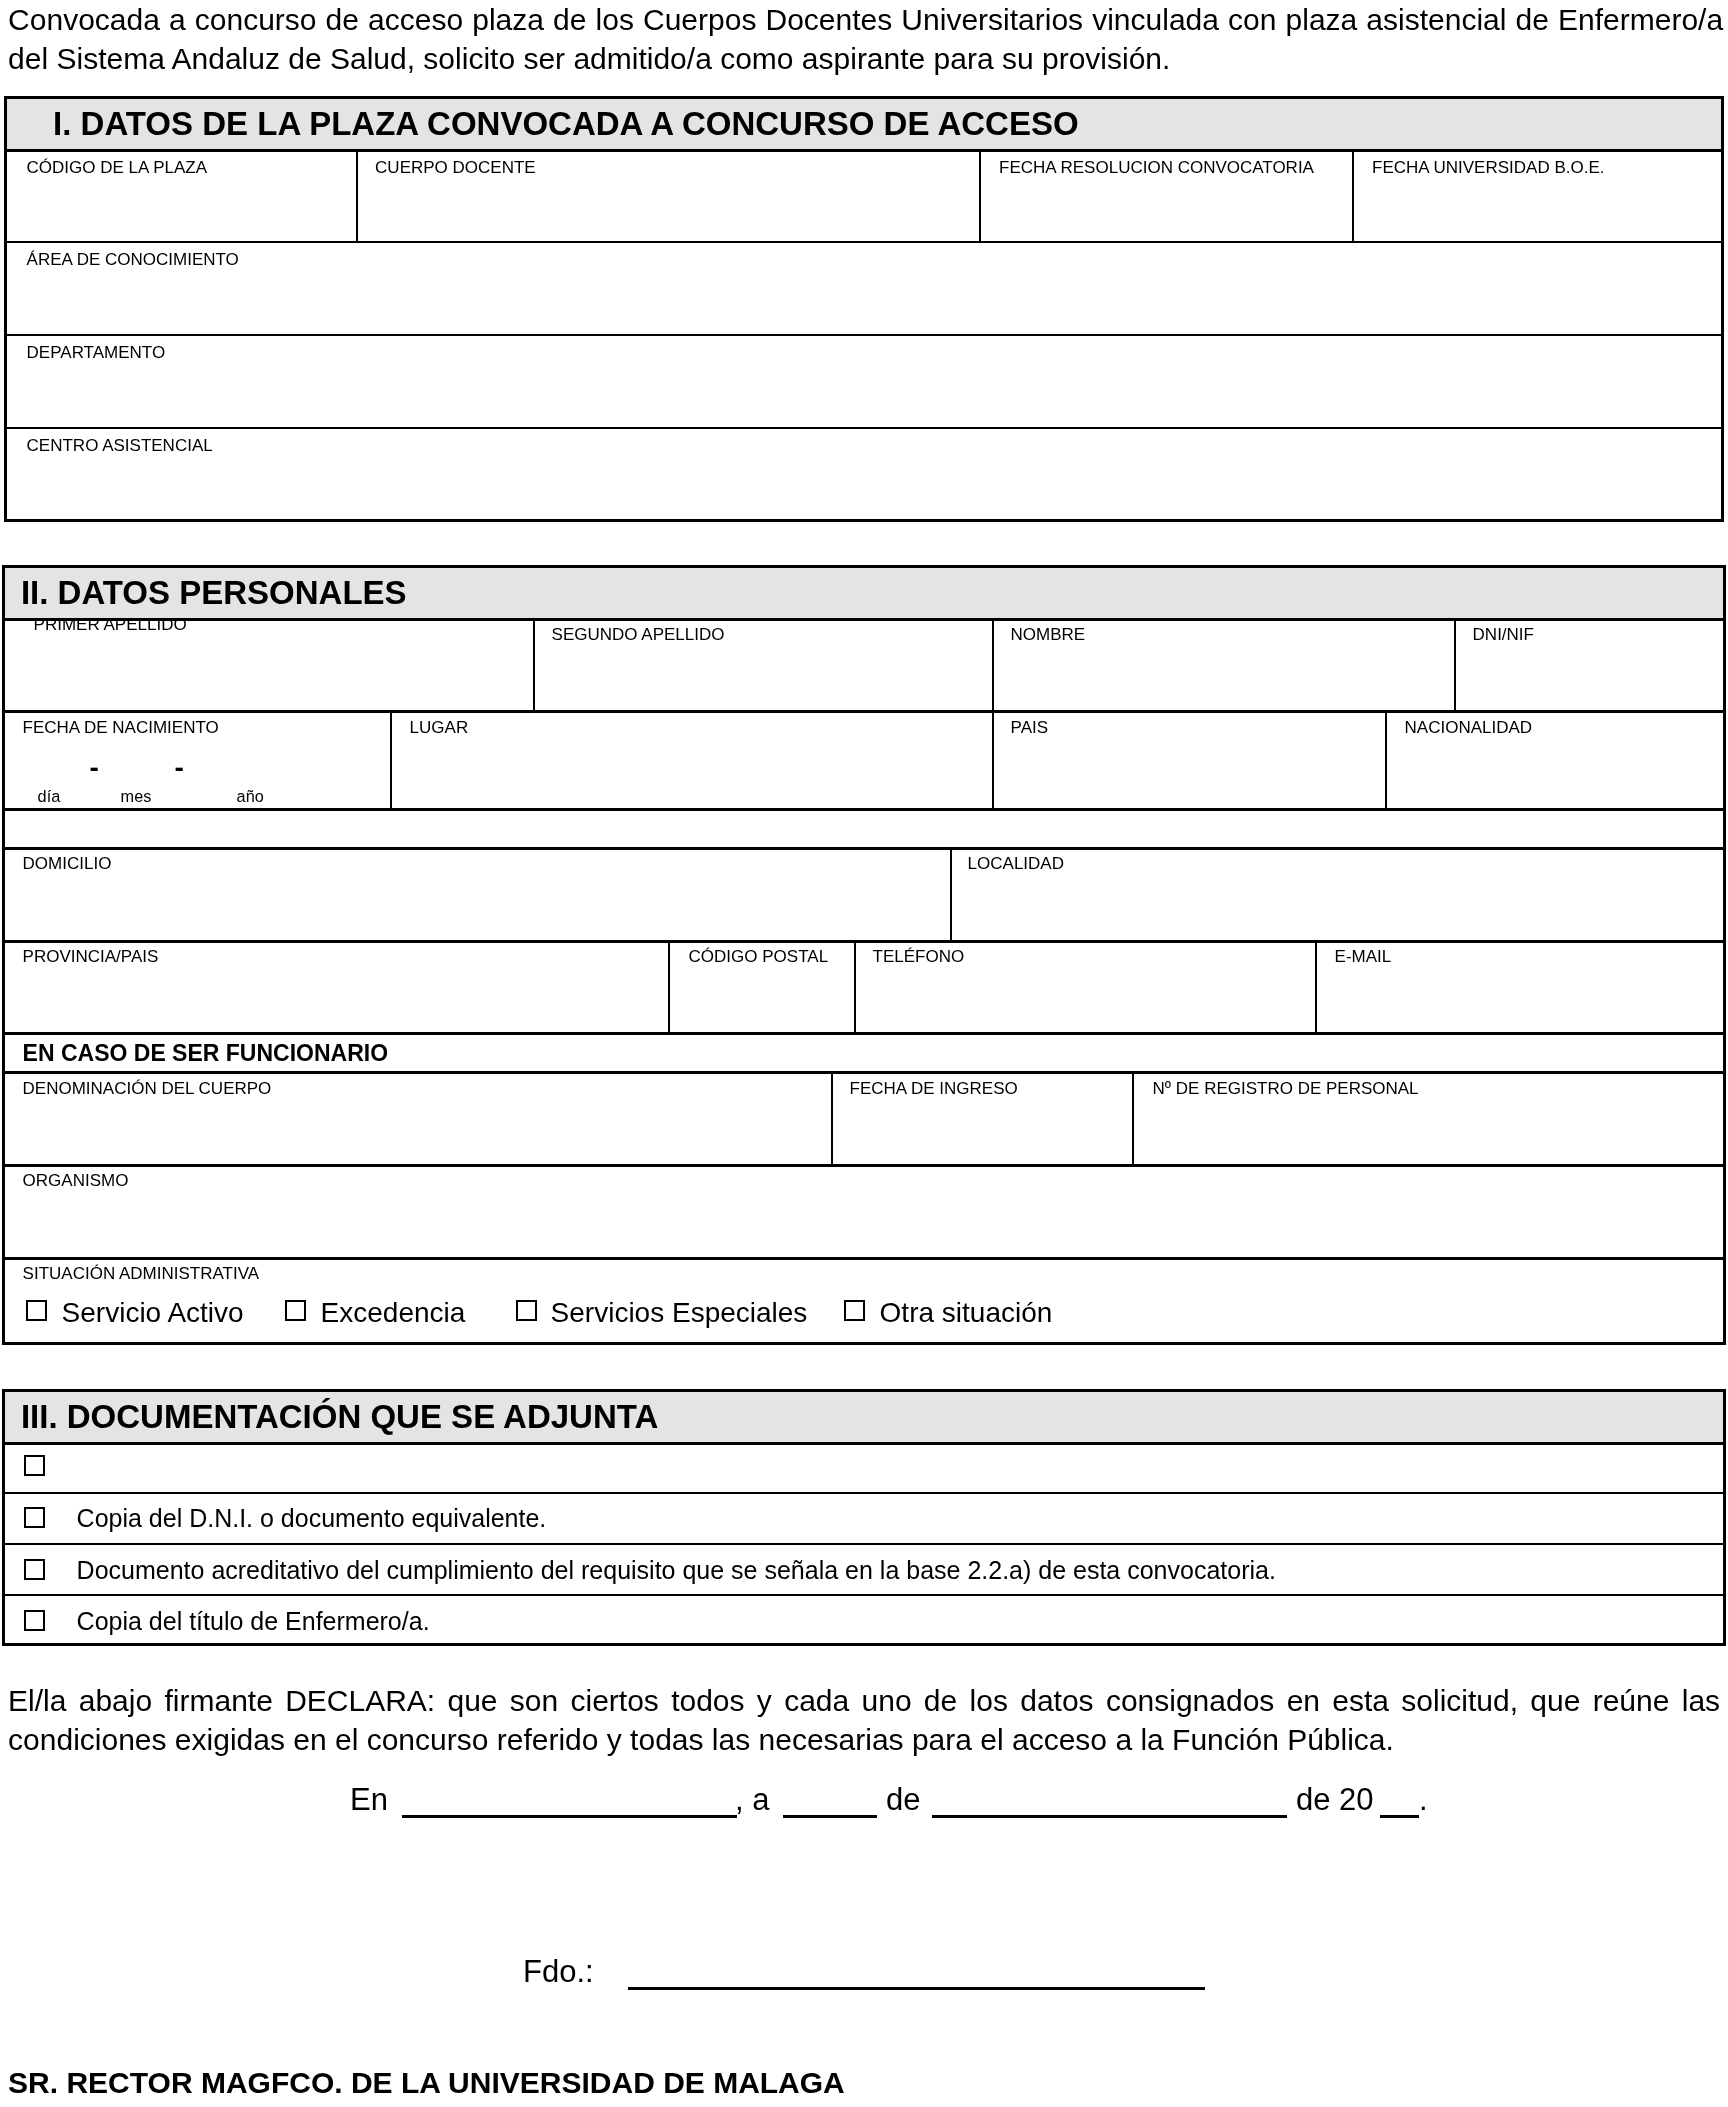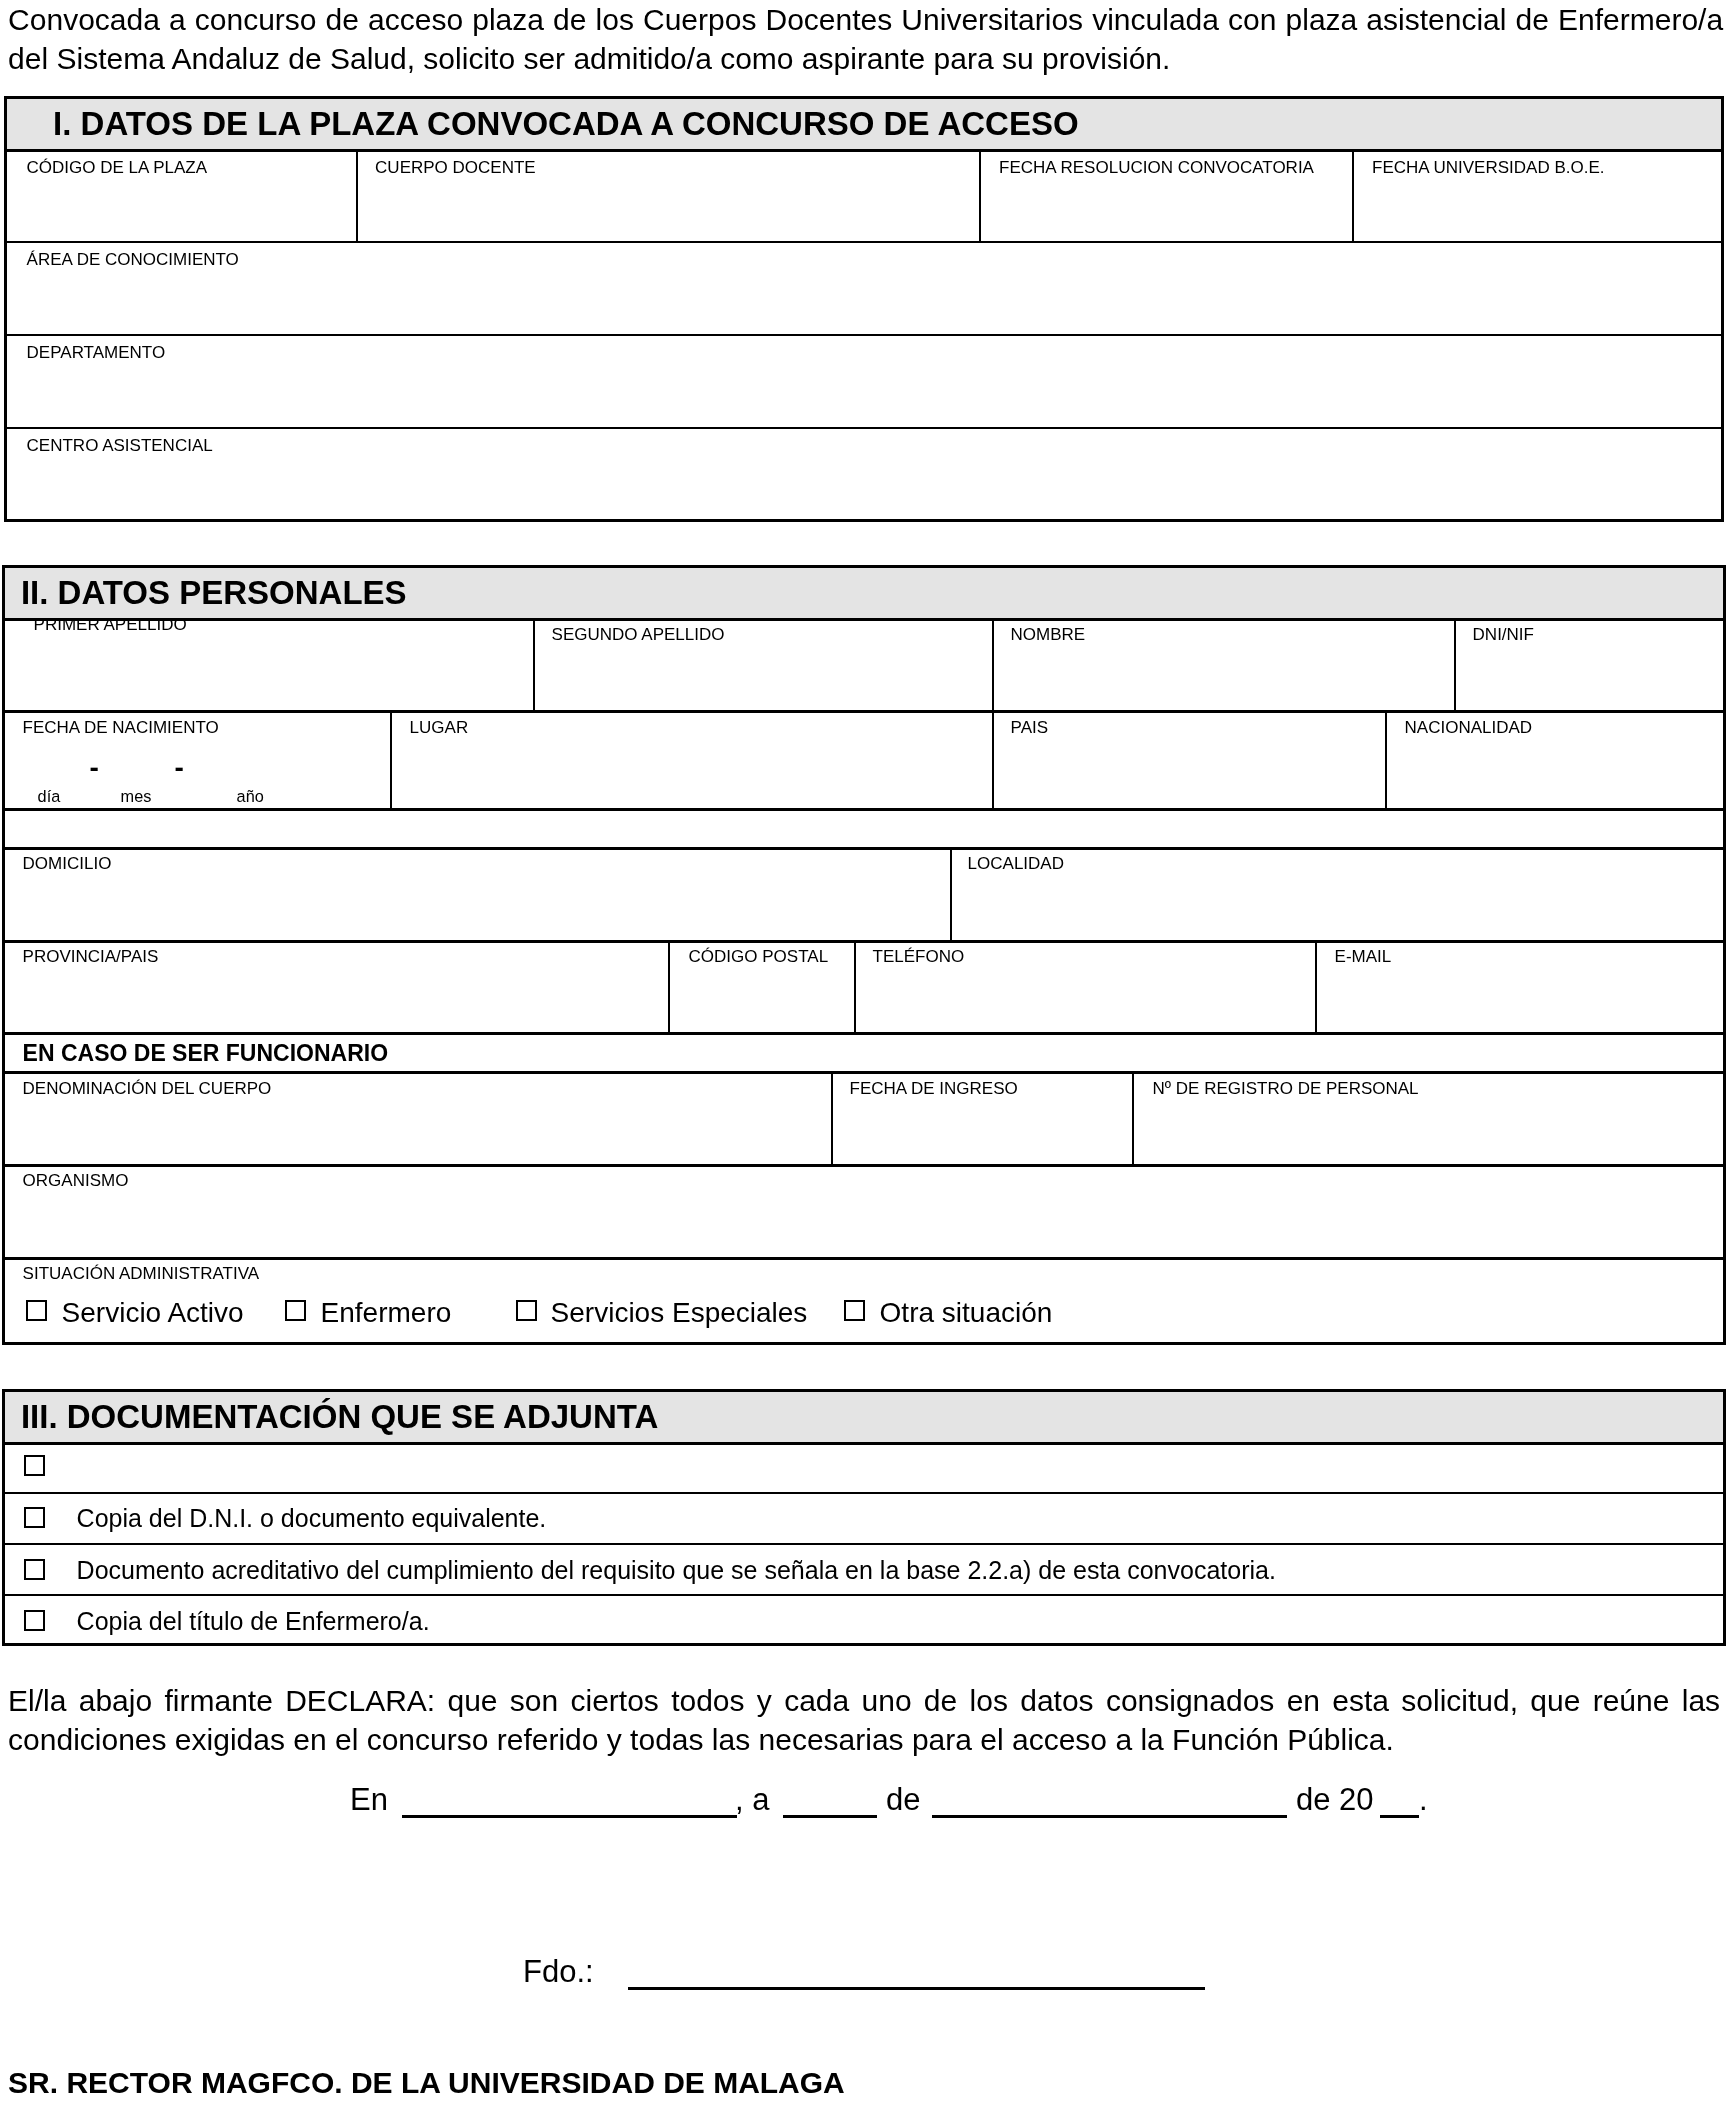--- a/index.html
+++ b/index.html
@@ -156,21 +156,21 @@
   <div class="hline" style="top:689px;"></div>
   <div class="lbl" style="left:18px; top:603px;">ORGANISMO</div>
   <input class="field" style="left: 18px; top: 634px; width: 1687px; height: 46px;" value="">
 
   <div class="lbl" style="left:18px; top:696px;">SITUACIÓN ADMINISTRATIVA</div>
 
   <div class="chk" style="left:21px; top:732px;"></div>
   <div class="chklbl" style="left:57px; top:728px;">Servicio Activo</div>
 
   <div class="chk" style="left:280px; top:732px;"></div>
-  <div class="chklbl" style="left:316px; top:728px;">Enfermero</div>
+  <div class="chklbl" style="left:316px; top:728px;">Excedencia</div>
 
   <div class="chk" style="left:511px; top:732px;"></div>
   <div class="chklbl" style="left:546px; top:728px;">Servicios Especiales</div>
 
   <div class="chk" style="left:839px; top:732px;"></div>
   <div class="chklbl" style="left:875px; top:728px;">Otra situación</div>
 </div>
 
 <div class="box" style="left:1.6px; top:1389px; width:1724px; height:257px;">
   <div class="hdr" style="top:0; height:53px;">III. DOCUMENTACIÓN QUE SE ADJUNTA</div>

